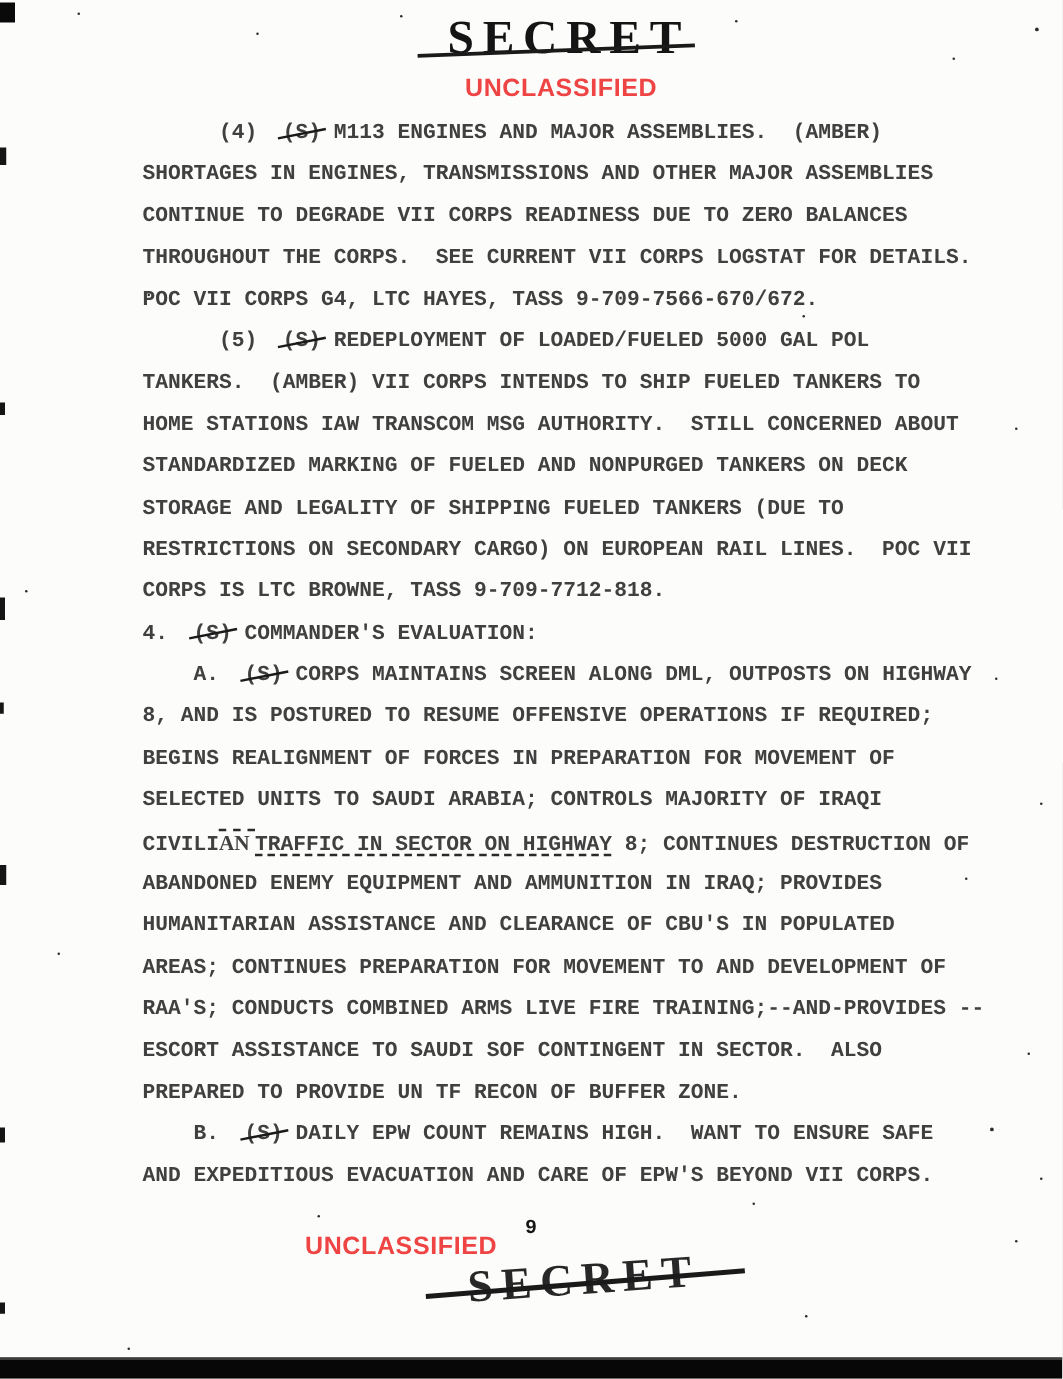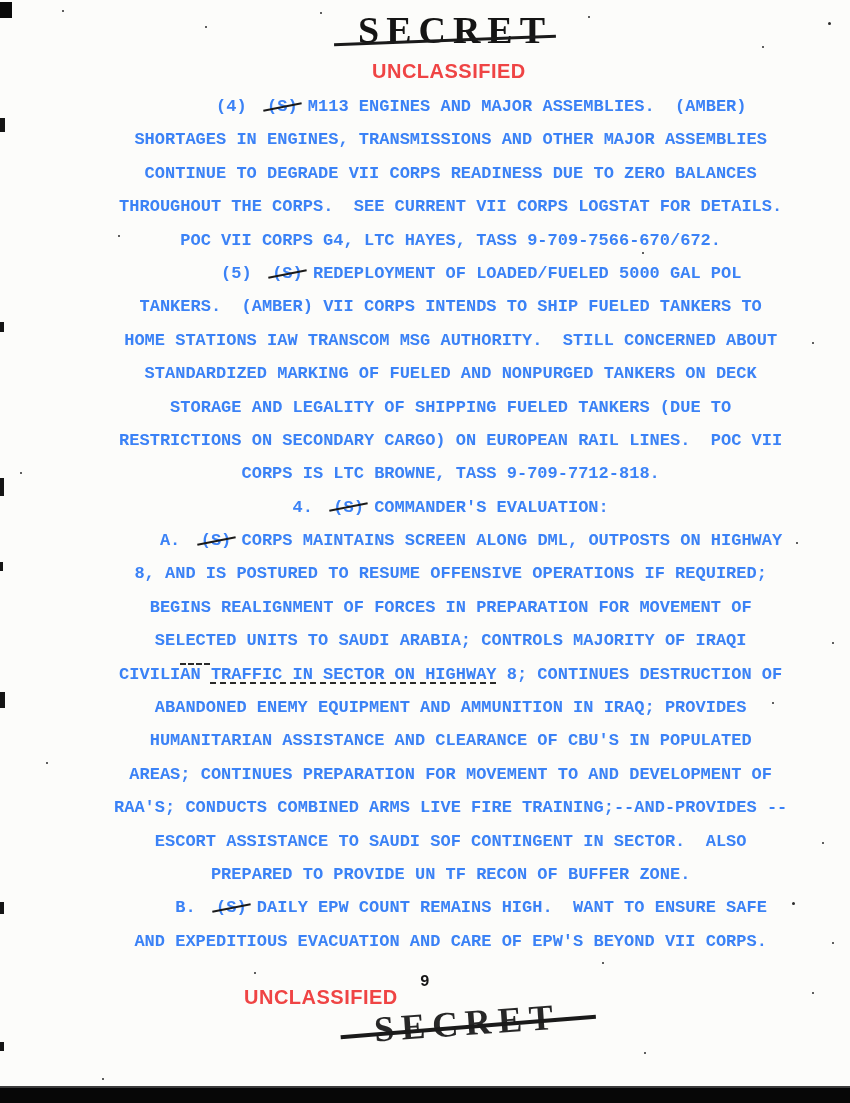--- a/index.html
+++ b/index.html
@@ -3,21 +3,20 @@
 <meta charset="utf-8">
 <style>
   html, body { margin: 0; padding: 0; background: #e8e8e8; }
   .page {
     position: relative;
     width: 850px;
     height: 1103px;
     background: #fcfcfa;
     overflow: hidden;
     font-family: "Liberation Mono", monospace;
-    text-align: center;
   }
 
   
   .stamp {
     position: absolute;
     font-family: "Liberation Serif", serif;
     font-weight: bold;
     color: #141414;
     white-space: nowrap;
   }
@@ -69,39 +68,40 @@
   .unclassified-top { left: 372px; top: 60px; }
   .unclassified-bottom { left: 244px; top: 986px; }
 
   
   .body-text {
     position: absolute;
     left: 114px; top: 90px;
     font-size: 17px;
     font-weight: bold;
     line-height: 33.4px;
-    color: #3b82f6;
+    color: #404040;
     white-space: pre;
   }
   .line { height: 33.4px; }
   .seg { position: relative; }
   .seg-strike::after {
     content: "";
     position: absolute;
     left: -4px; right: -4px; top: 46%;
     border-top: 2.5px solid #1a1a1a;
     transform: rotate(-11deg);
   }
   .seg-underdash {
     text-decoration: underline dashed 2px #2a2a2a;
     text-underline-offset: 4px;
     margin-top: 16px;
   }
   .seg-overdash {
     text-decoration: overline dashed 2px #2a2a2a;
+    font-family: Liberation Serif, serif;
   }
 
   
   .page-number {
     position: absolute;
     left: 420px; top: 973px;
     font-size: 16px;
     font-weight: bold;
     color: #161616;
   }

